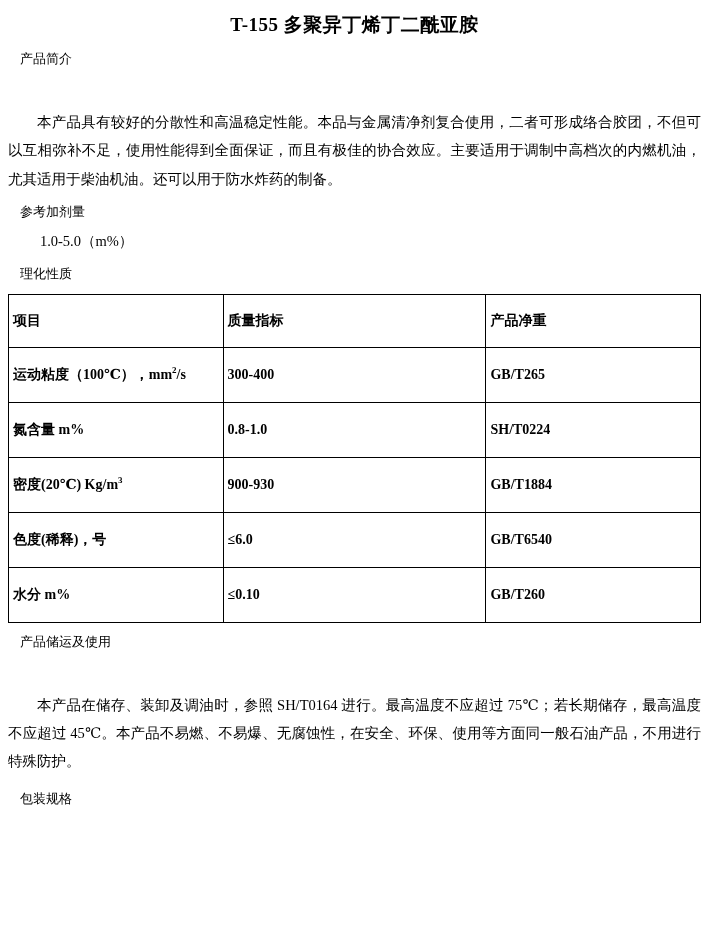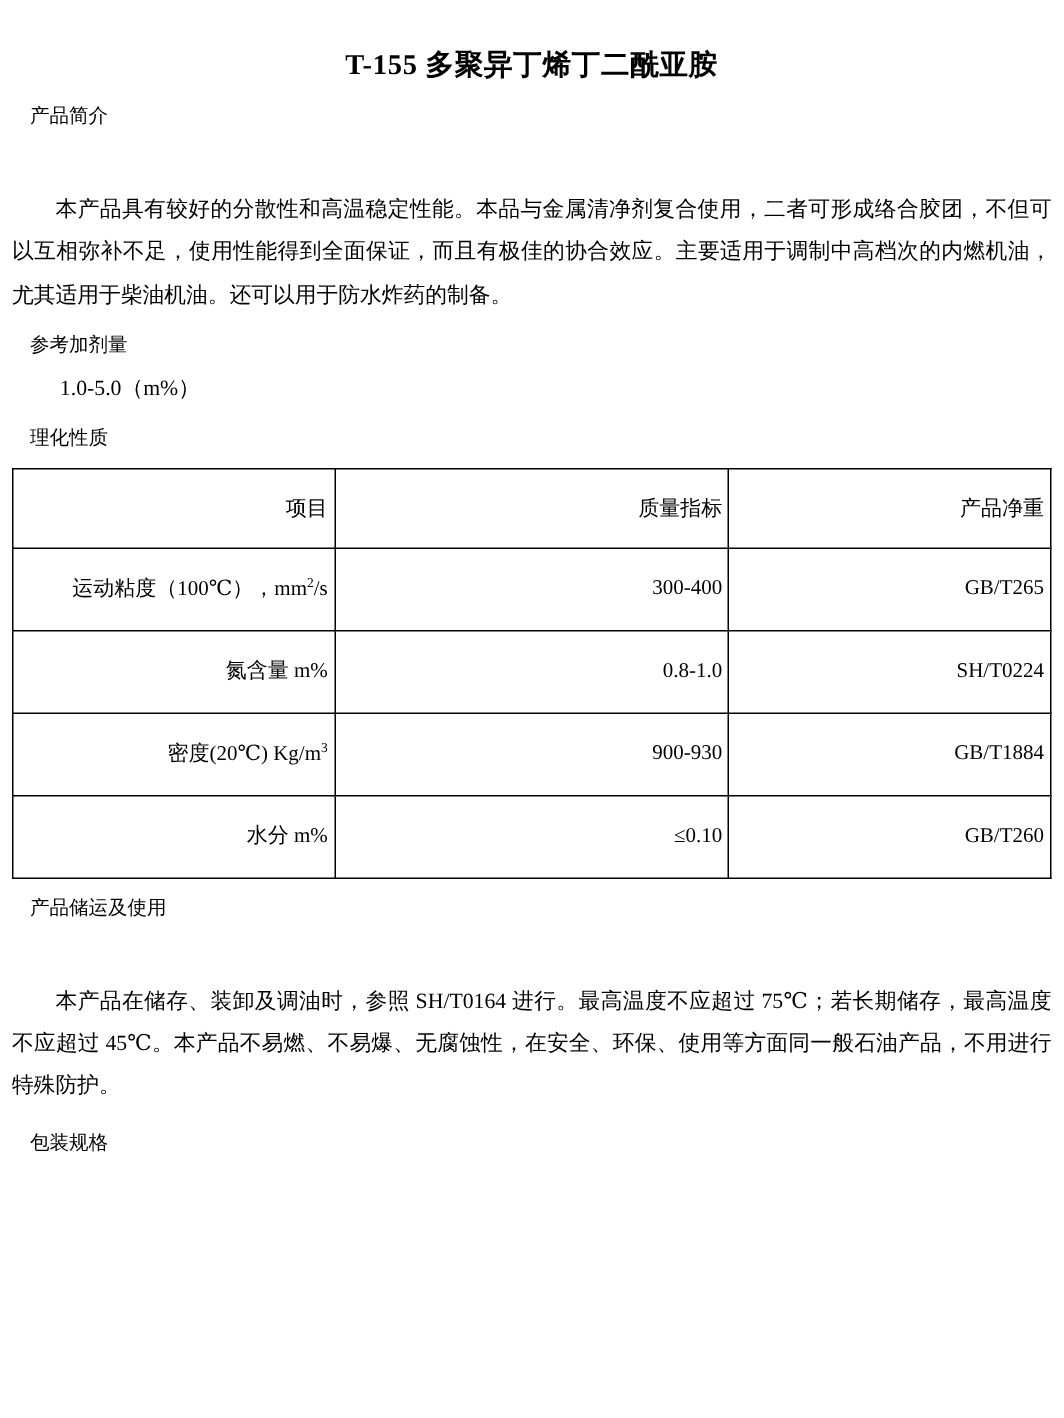--- a/index.html
+++ b/index.html
@@ -12,21 +12,21 @@
     height: 945px;
     font-family: "Liberation Serif", "DejaVu Serif", serif;
     color: #000000;
     position: relative;
     overflow: hidden;
   }
   .page {
     width: 709px;
     height: 945px;
     box-sizing: border-box;
-    padding: 24px 8px 0 8px;
+    padding: 6px 8px 0 8px;
   }
   .doc-title {
     text-align: center;
     font-size: 19px;
     font-weight: bold;
     letter-spacing: 0.5px;
     margin: 6px 0 12px 0;
     font-family: "Liberation Serif", "DejaVu Serif", serif;
   }
   .section-heading {
@@ -50,23 +50,23 @@
     text-indent: 2.2em;
   }
   table.props {
     width: 100%;
     border-collapse: collapse;
     margin: 10px 0 6px 0;
     table-layout: fixed;
   }
   table.props td, table.props th {
     border: 1px solid #000000;
-    text-align: right;
+    text-align: left;
     font-size: 14px;
-    font-weight: normal;
+    font-weight: bold;
     height: 50px;
     padding: 2px 4px;
     vertical-align: middle;
   }
   table.props tr:first-child td {
     height: 48px;
   }
   col.c1 { width: 31%; }
   col.c2 { width: 38%; }
   col.c3 { width: 31%; }
@@ -122,20 +122,25 @@
         <td>0.8-1.0</td>
         <td>SH/T0224</td>
       </tr>
 
       <tr>
         <td><span>密度(20℃)  Kg/m</span><sup>3</sup><span></span></td>
         <td>900-930</td>
         <td>GB/T1884</td>
       </tr>
 
+      <tr>
+        <td><span>色度(稀释)，号</span><sup></sup><span></span></td>
+        <td>≤6.0</td>
+        <td>GB/T6540</td>
+      </tr>
 
       <tr>
         <td><span>水分 m%</span><sup></sup><span></span></td>
         <td>≤0.10</td>
         <td>GB/T260</td>
       </tr>
     </tbody>
   </table>
 
   <div class="section-heading">产品储运及使用</div>

